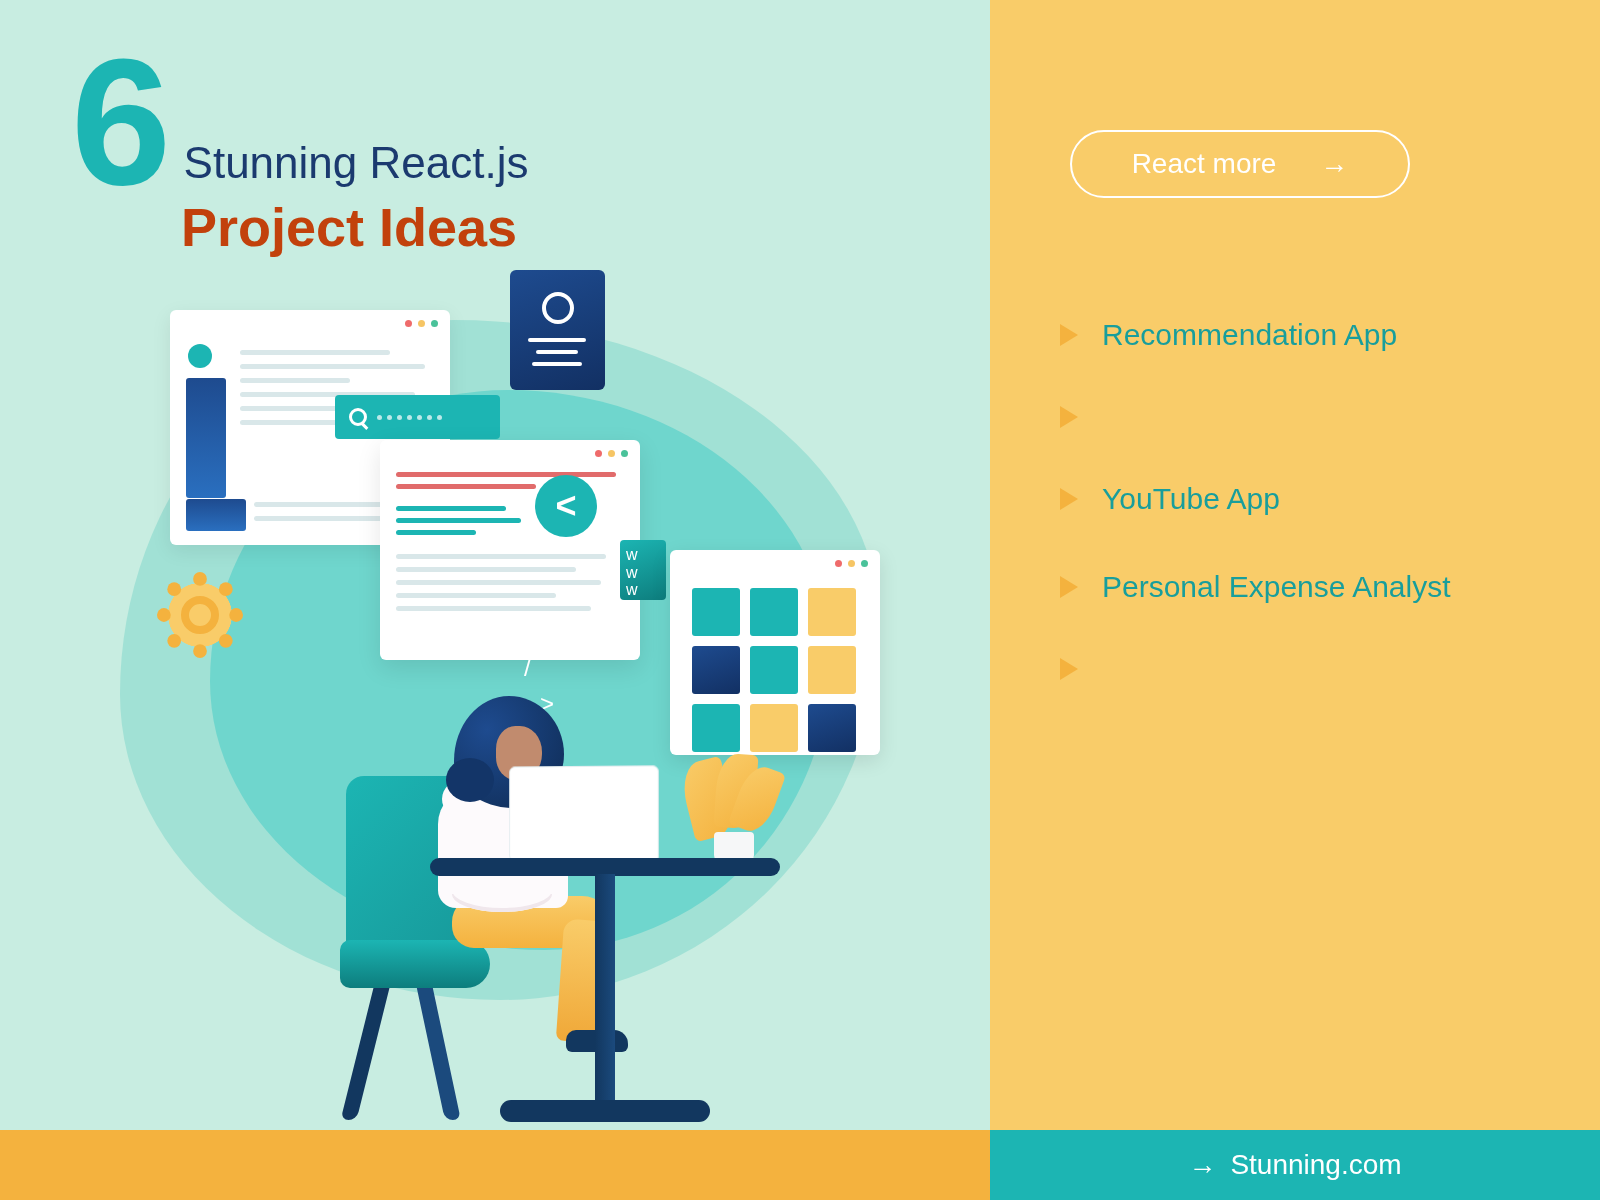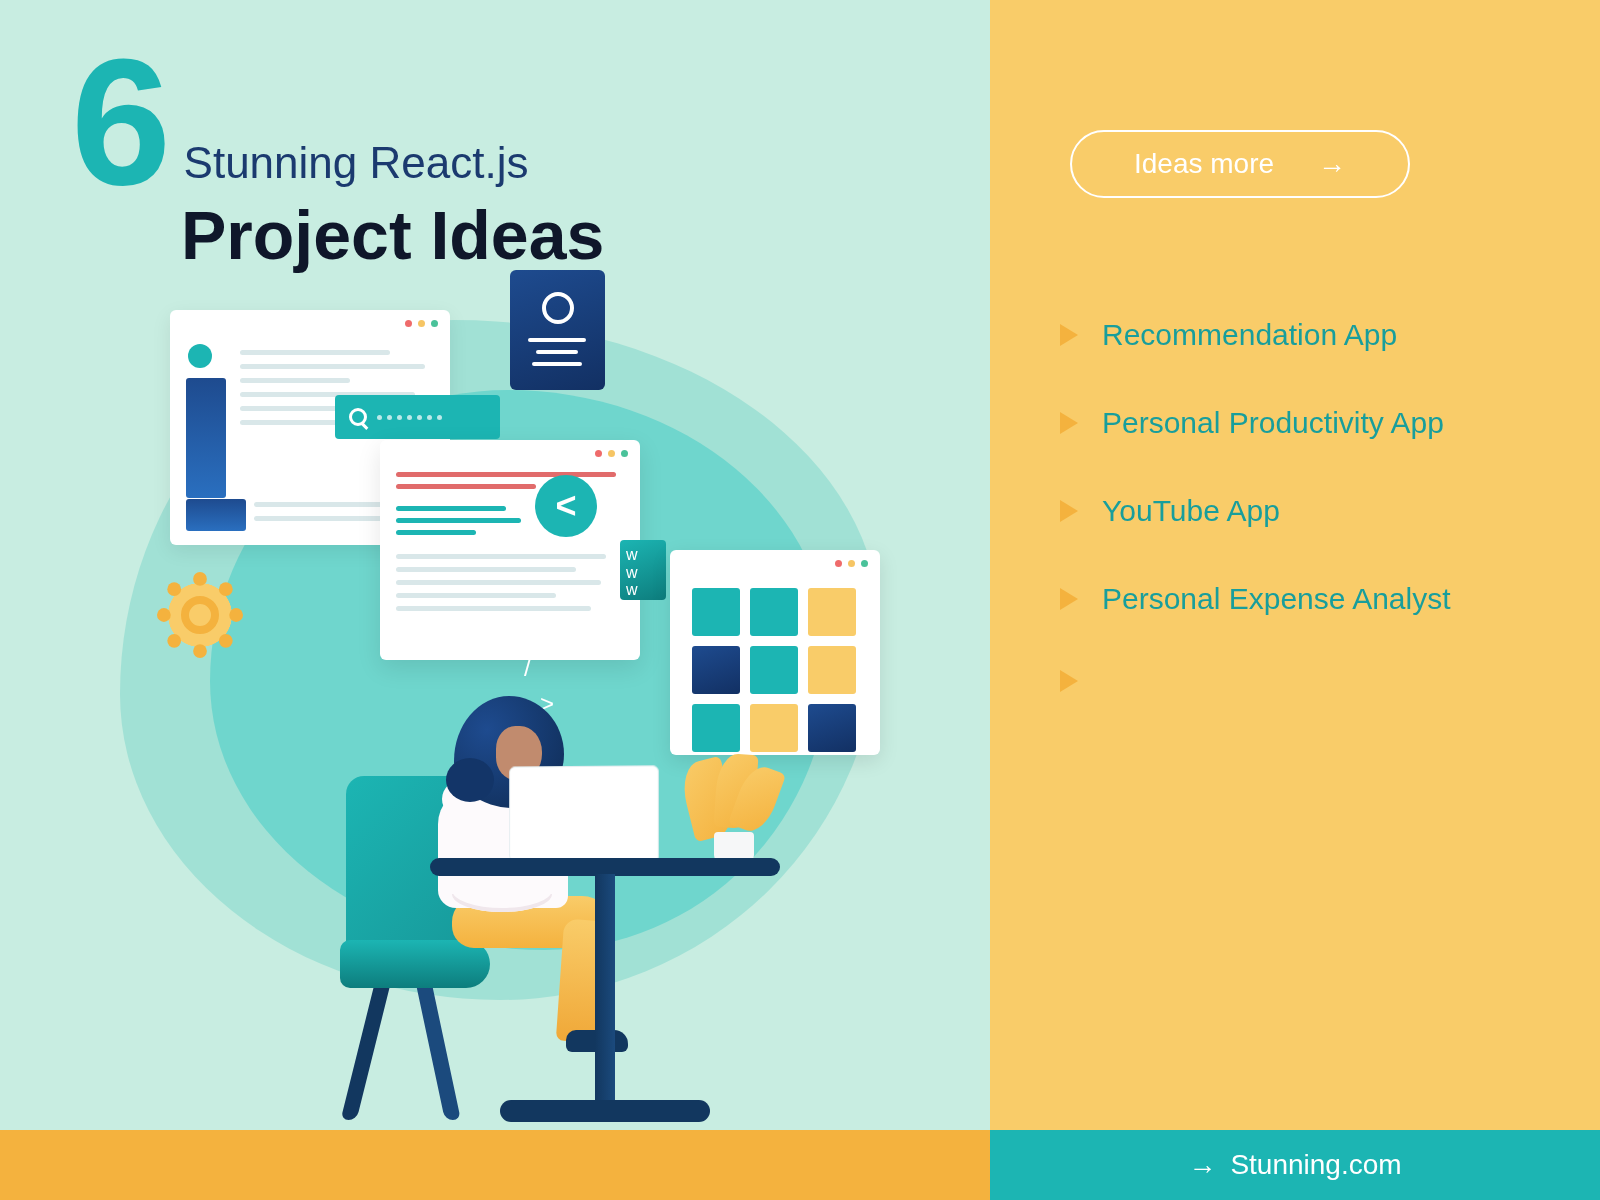--- a/index.html
+++ b/index.html
@@ -69,23 +69,23 @@
   display: inline-block;
   font-size: 44px;
   font-weight: 500;
   color: #1b3a6f;
   margin-left: 8px;
   vertical-align: baseline;
   position: relative;
   top: -6px;
 }
 .title2 {
-  font-size: 68px;
+  font-size: 54px;
   font-weight: 600;
-  color: #0f172a;
+  color: #c2410c;
   margin-top: 2px;
   margin-left: 110px;
 }
 .learn-btn {
   width: 340px;
   height: 68px;
   border: 2px solid #fff;
   border-radius: 34px;
   color: #fff;
   font-size: 28px;
@@ -398,31 +398,30 @@
           <div class="laptop-base"></div>
           <div class="table-top"></div>
           <div class="table-leg"></div>
           <div class="table-base"></div>
         </div>
       </div>
     </div>
 
     <div class="right">
       <div class="learn-btn">
-        <span>Ideas more</span>
+        <span>React more</span>
         <span>→</span>
       </div>
       <div class="list">
         <div class="list-item">
           <span class="tri"></span>
           <span class="lbl">Recommendation App</span>
         </div>
         <div class="list-item">
           <span class="tri"></span>
-          <span class="lbl">Personal Productivity App</span>
         </div>
         <div class="list-item">
           <span class="tri"></span>
           <span class="lbl">YouTube App</span>
         </div>
         <div class="list-item">
           <span class="tri"></span>
           <span class="lbl">Personal Expense Analyst</span>
         </div>
         <div class="list-item">

